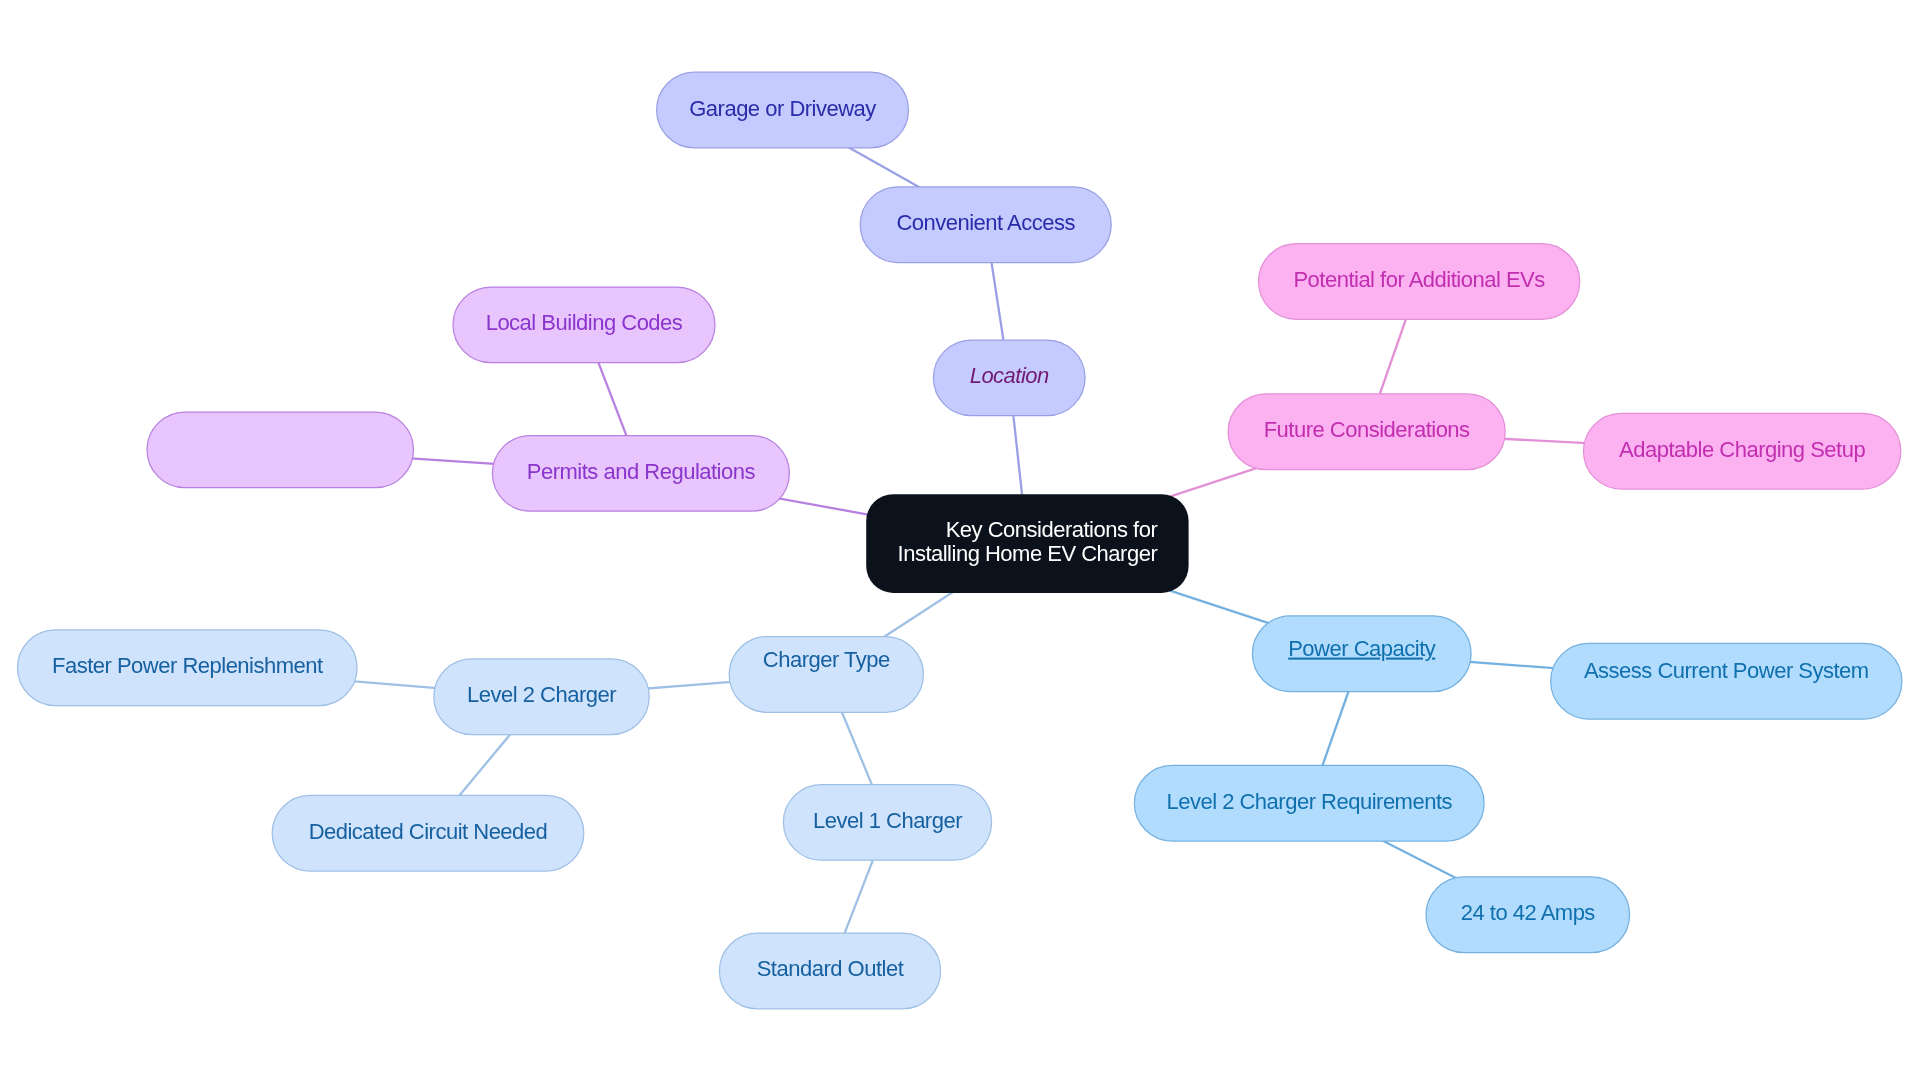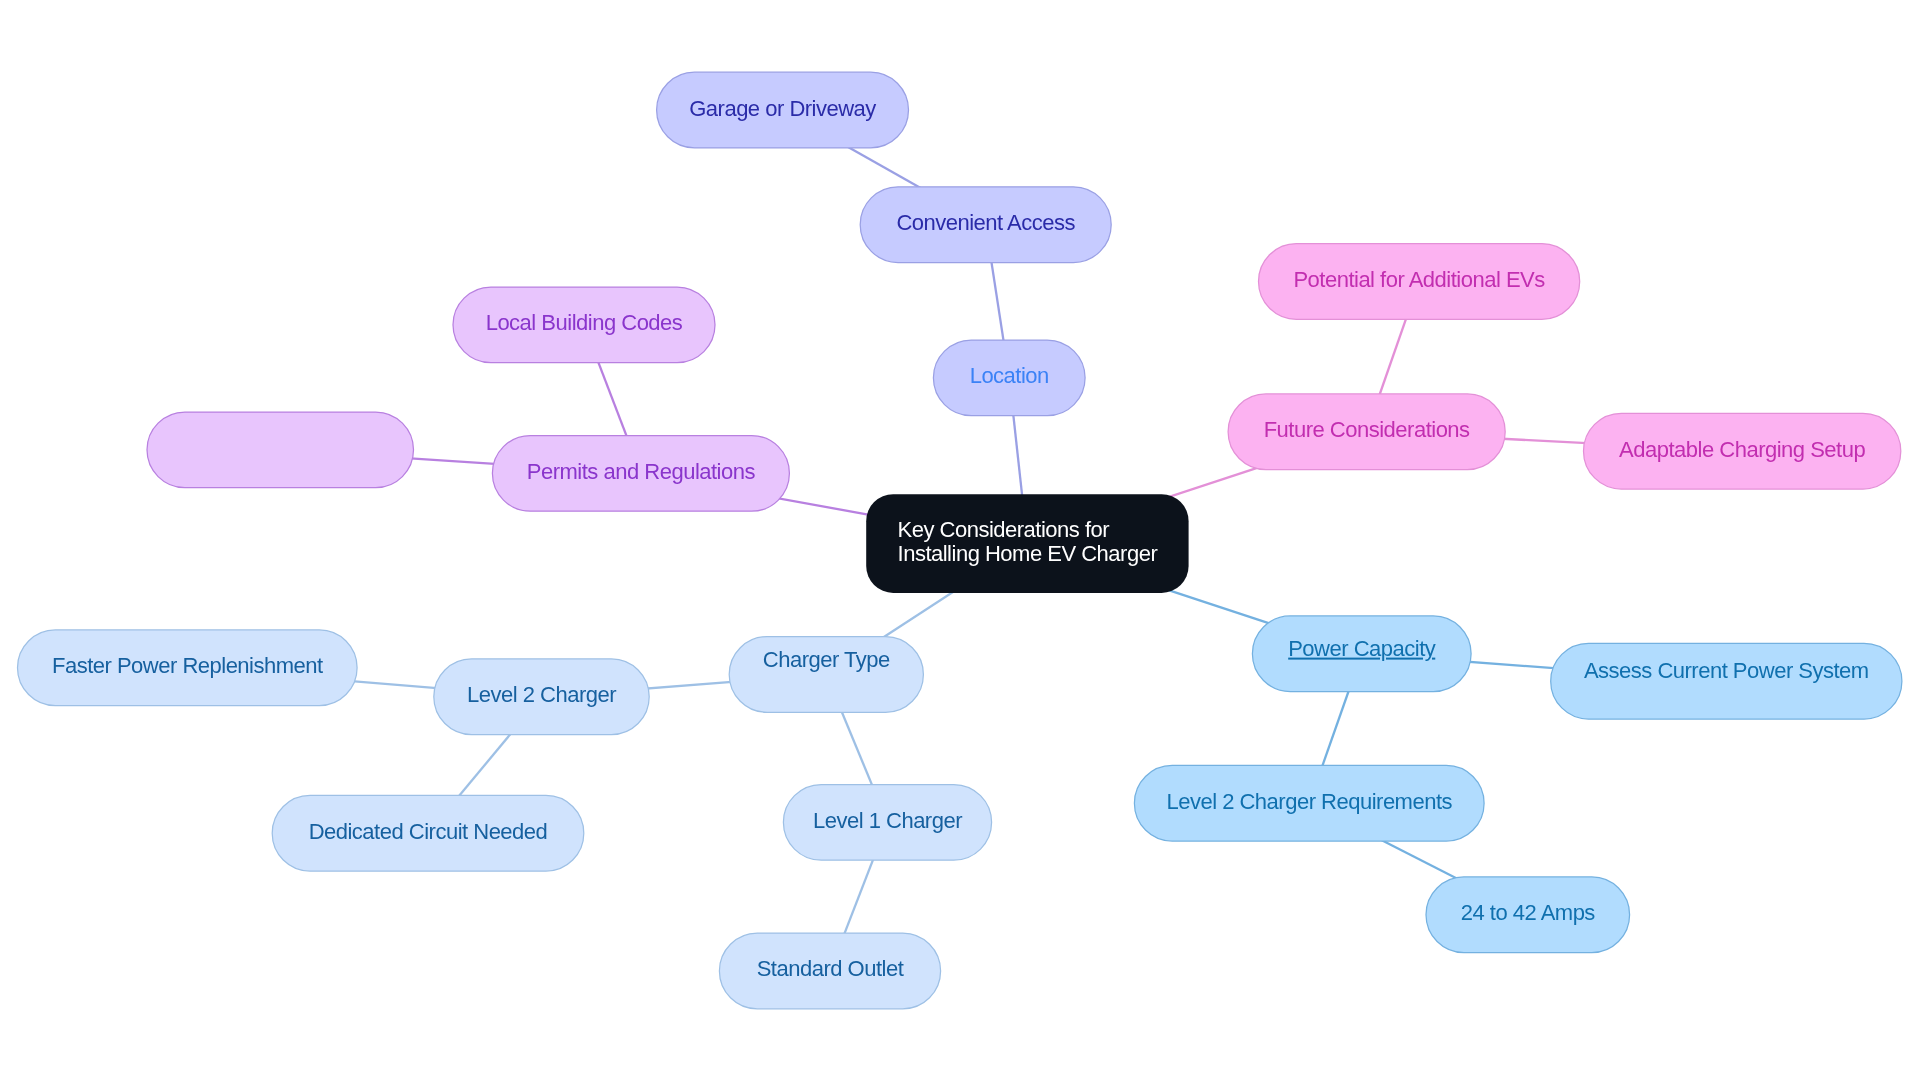--- a/index.html
+++ b/index.html
@@ -4,21 +4,21 @@
 <title>Key Considerations for Installing Home EV Charger</title>
 <style>
   html,body{margin:0;padding:0;background:#ffffff;}
   body{width:1920px;height:1083px;overflow:hidden;
        font-family:"Liberation Sans",sans-serif;}
   #canvas{position:relative;width:1920px;height:1083px;background:#ffffff;}
   svg#diagram{position:absolute;left:0;top:0;width:1920px;height:1083px;}
   #labels{position:absolute;left:0;top:0;width:1920px;height:1083px;pointer-events:none;}
   .node-label{position:absolute;display:flex;align-items:center;justify-content:center;
         pointer-events:auto;
-        font-size:22px;line-height:23px;text-align:left;white-space:pre;
+        font-size:22px;line-height:23px;text-align:right;white-space:pre;
         letter-spacing:-0.5px;}
   .node-label.root{line-height:23.1px;}
   .node-label > span{display:block;transform:translate3d(0,-2.4px,0);}
 </style>
 </head>
 <body style="background: rgb(255, 255, 255);">
 
 <div id="canvas" style="background: rgb(255, 255, 255);">
   <svg id="diagram" viewBox="0 0 1920 1083">
     <g>
@@ -61,21 +61,21 @@
     <rect class="node-shape" x="719.4" y="933.1" width="221.2" height="75.7" rx="37.85" fill="#d0e3fd" stroke="#9ec0e5" stroke-width="1.25"></rect>
     <rect class="node-shape" x="1252.4" y="615.9" width="218.7" height="75.7" rx="37.85" fill="#b1dcfe" stroke="#74b1e0" stroke-width="1.25"></rect>
     <rect class="node-shape" x="1550.7" y="643.3" width="351.2" height="75.7" rx="37.85" fill="#b1dcfe" stroke="#74b1e0" stroke-width="1.25"></rect>
     <rect class="node-shape" x="1134.4" y="765.4" width="349.7" height="75.7" rx="37.85" fill="#b1dcfe" stroke="#74b1e0" stroke-width="1.25"></rect>
     <rect class="node-shape" x="1426" y="876.9" width="203.6" height="75.7" rx="37.85" fill="#b1dcfe" stroke="#74b1e0" stroke-width="1.25"></rect>
     </g>
   </svg>
   <div id="labels">
     <div class="node-label root" style="left: 866.2px; top: 494.2px; width: 322.4px; height: 98.7px; color: rgb(255, 255, 255);"><span>Key Considerations for
 Installing Home EV Charger</span></div>
-    <div class="node-label" style="left: 933.4px; top: 340px; width: 151.7px; height: 75.7px; color: #3b82f6;"><span>Location</span></div>
+    <div class="node-label" style="left: 933.4px; top: 340px; width: 151.7px; height: 75.7px; color: #701a75; font-style: italic;"><span>Location</span></div>
     <div class="node-label" style="left: 860.2px; top: 186.8px; width: 251px; height: 75.7px; color: rgb(42, 43, 168);"><span>Convenient Access</span></div>
     <div class="node-label" style="left: 656.6px; top: 72.2px; width: 251.9px; height: 75.7px; color: rgb(42, 43, 168);"><span>Garage or Driveway</span></div>
     <div class="node-label" style="left: 492.4px; top: 435.5px; width: 297px; height: 75.7px; color: rgb(138, 53, 204);"><span>Permits and Regulations</span></div>
     <div class="node-label" style="left: 453px; top: 287px; width: 262px; height: 75.7px; color: rgb(138, 53, 204);"><span>Local Building Codes</span></div>
     <div class="node-label" style="left: 1228.1px; top: 393.9px; width: 277.1px; height: 75.7px; color: rgb(194, 46, 176);"><span>Future Considerations</span></div>
     <div class="node-label" style="left: 1583.5px; top: 413.3px; width: 317.3px; height: 75.7px; color: rgb(194, 46, 176);"><span>Adaptable Charging Setup</span></div>
     <div class="node-label" style="left: 1258.5px; top: 243.6px; width: 321.2px; height: 75.7px; color: rgb(194, 46, 176);"><span>Potential for Additional EVs</span></div>
     <div class="node-label" style="left: 729.2px; top: 624px; width: 194.2px; height: 75.7px; color: rgb(22, 96, 159);"><span>Charger Type</span></div>
     <div class="node-label" style="left: 433.8px; top: 658.9px; width: 215.4px; height: 75.7px; color: rgb(22, 96, 159);"><span>Level 2 Charger</span></div>
     <div class="node-label" style="left: 17.5px; top: 629.9px; width: 339.6px; height: 75.7px; color: rgb(22, 96, 159);"><span>Faster Power Replenishment</span></div>

